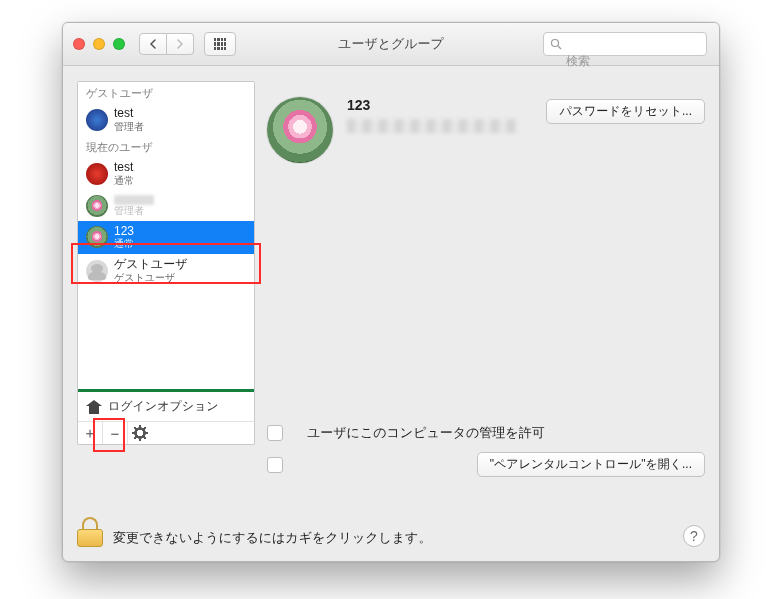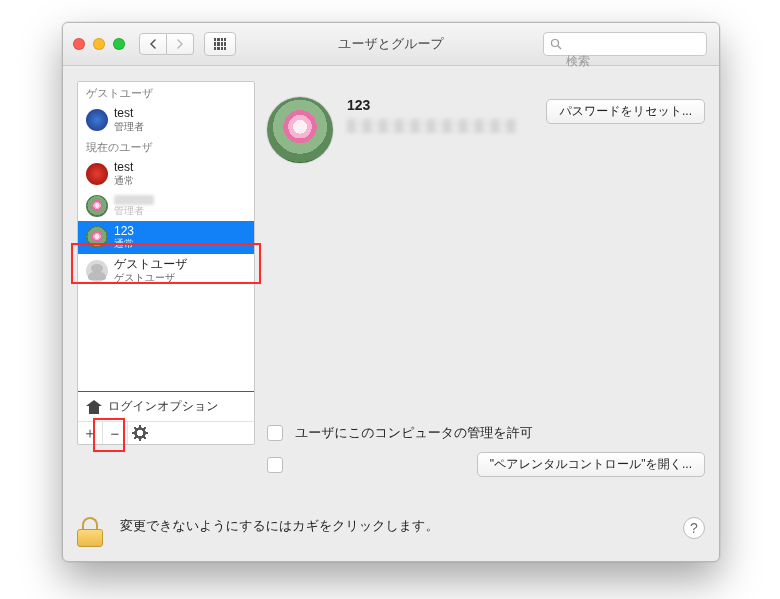--- a/index.html
+++ b/index.html
@@ -152,21 +152,21 @@
   }
   .avatar.guest::before{
     content:""; position:absolute; inset:4px 5px 9px 5px; border-radius:50%; background:#bcbcbc;
   }
   .avatar.guest::after{
     content:""; position:absolute; left:2px; right:2px; bottom:2px; height:8px; border-radius:6px 6px 3px 3px; background:#bcbcbc;
   }
   .sidebar-footer {
     position: absolute;
     left: 0; right: 0; bottom: 0;
-    border-top: 1px solid #15803d;
+    border-top: 3px solid #15803d;
   }
   .login-options {
     display: flex; align-items: center; gap: 6px;
     padding: 6px 8px;
     font-size: 12px; color: #333;
   }
   .house {
     width: 16px; height: 14px; position: relative;
   }
   .house::before{
@@ -233,36 +233,36 @@
     font-size: 12px;
     color: #222;
     white-space: nowrap;
   }
   .checks {
     position: absolute;
     bottom: 18px;
     left: 0; right: 0;
   }
   .check-row {
-    display:flex; align-items:center; gap:12px;
+    display:flex; align-items:center; gap:24px;
     margin-bottom: 10px;
     font-size: 13px;
   }
   .cbox {
     width: 14px; height: 14px;
     border: 1px solid #bdbdbd;
     border-radius: 3px;
     background:#fff;
   }
   .open-pc { margin-left: auto; }
   
   .lock-row {
     position: absolute;
     left: 14px; right: 14px; bottom: 14px;
-    display:flex; align-items:flex-start; gap:17px;
+    display:flex; align-items:flex-end; gap:10px;
   }
   .lock {
     width: 26px; height: 30px; position: relative;
   }
   .lock::before{
     content:""; position:absolute; left:5px; right:5px; top:0; height:12px;
     border:2px solid #caa23f; border-bottom:none; border-radius:8px 8px 0 0;
   }
   .lock::after{
     content:""; position:absolute; left:0; right:0; bottom:0; top:12px;

